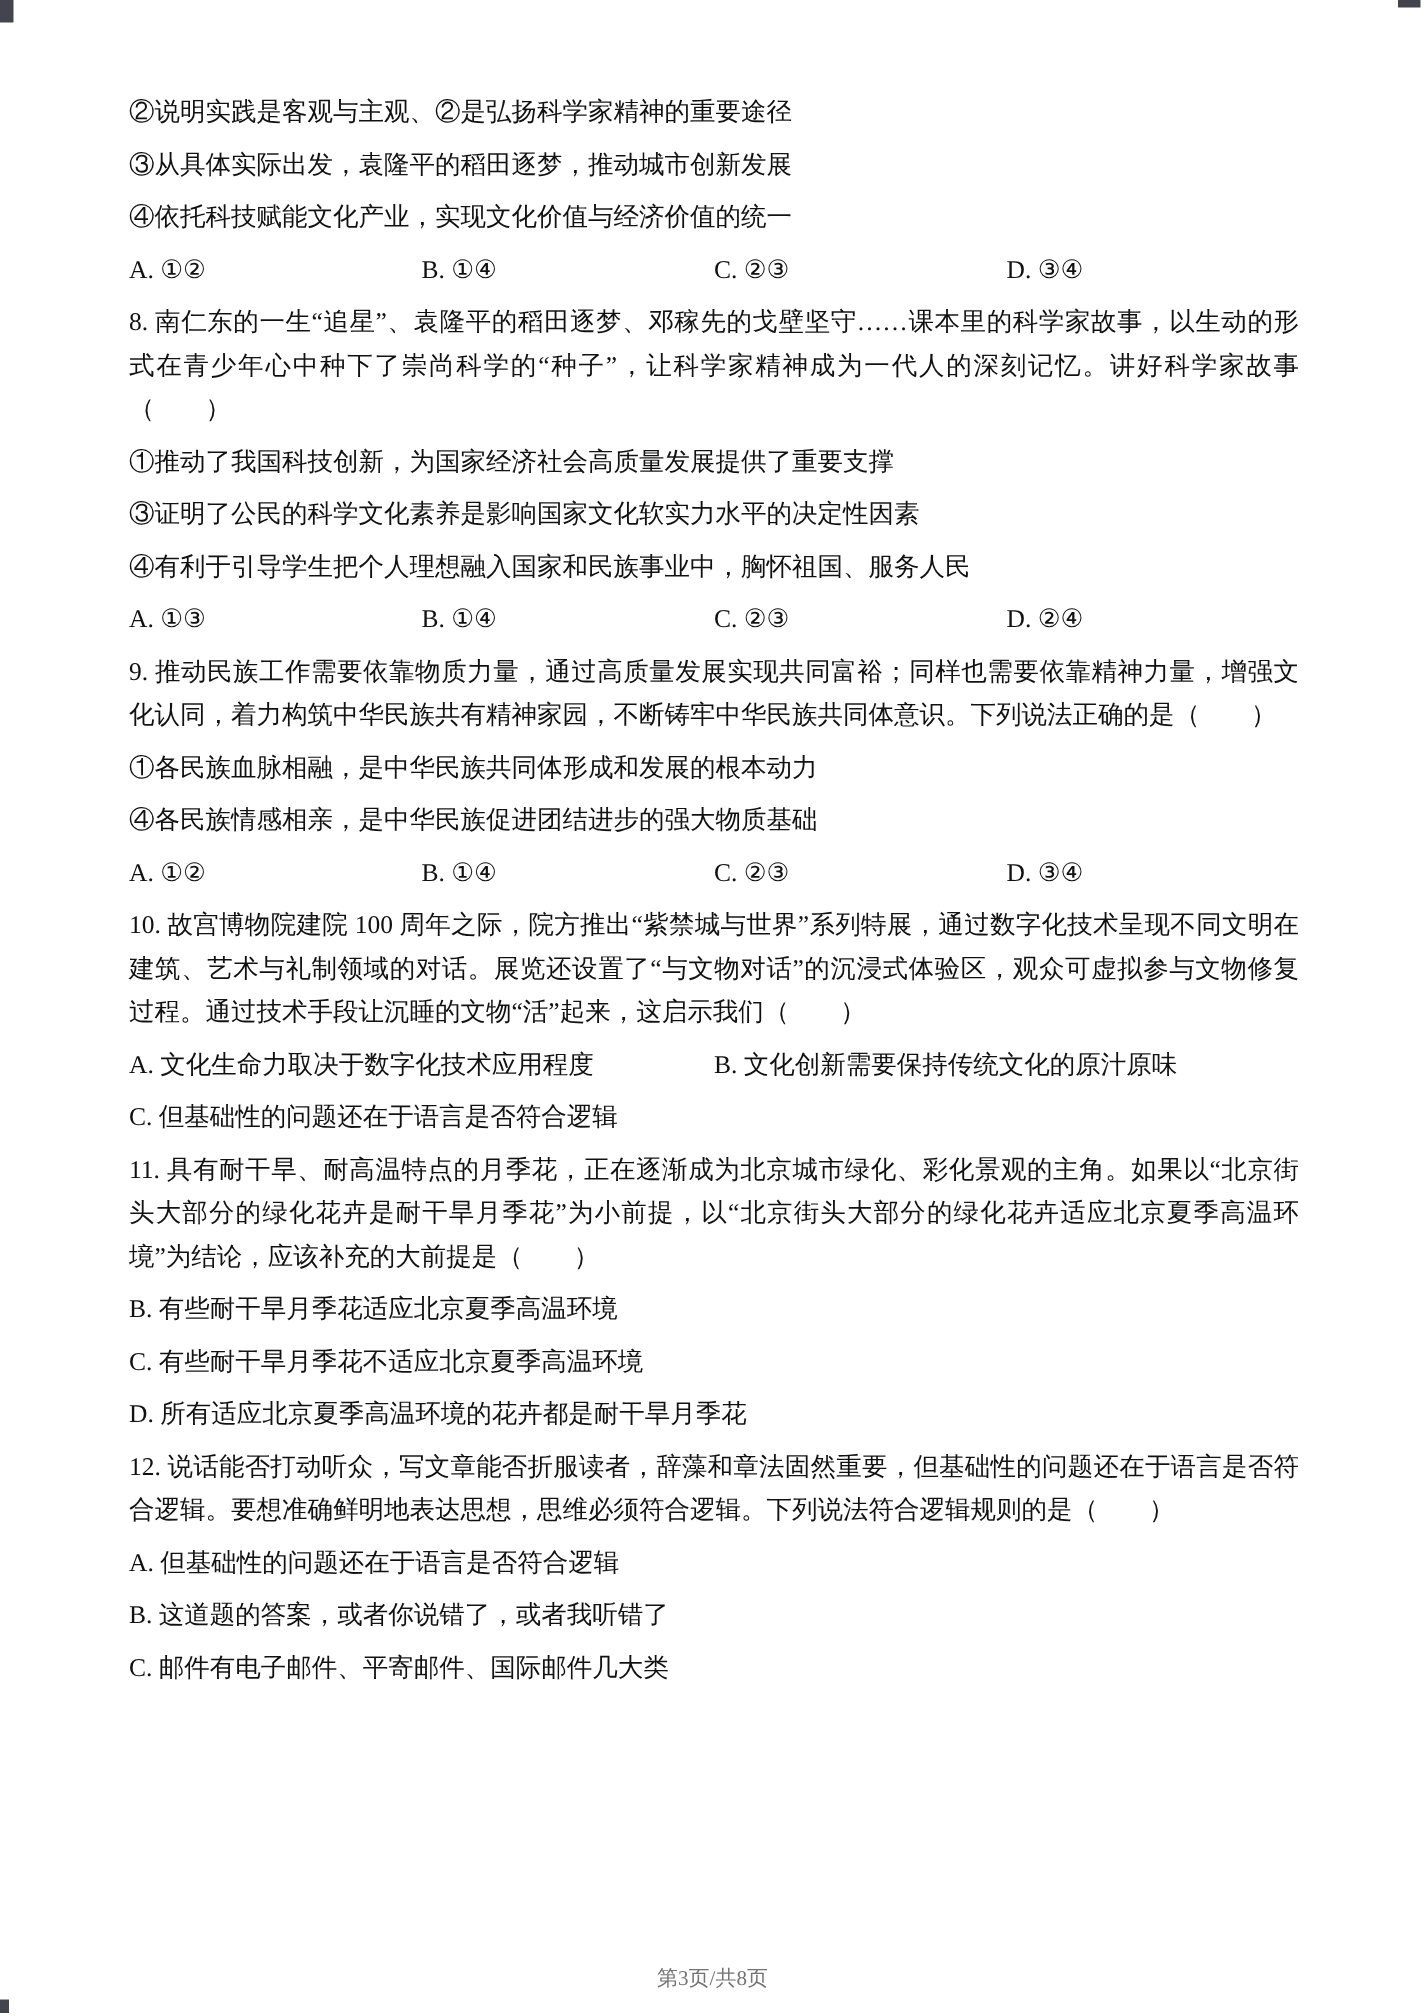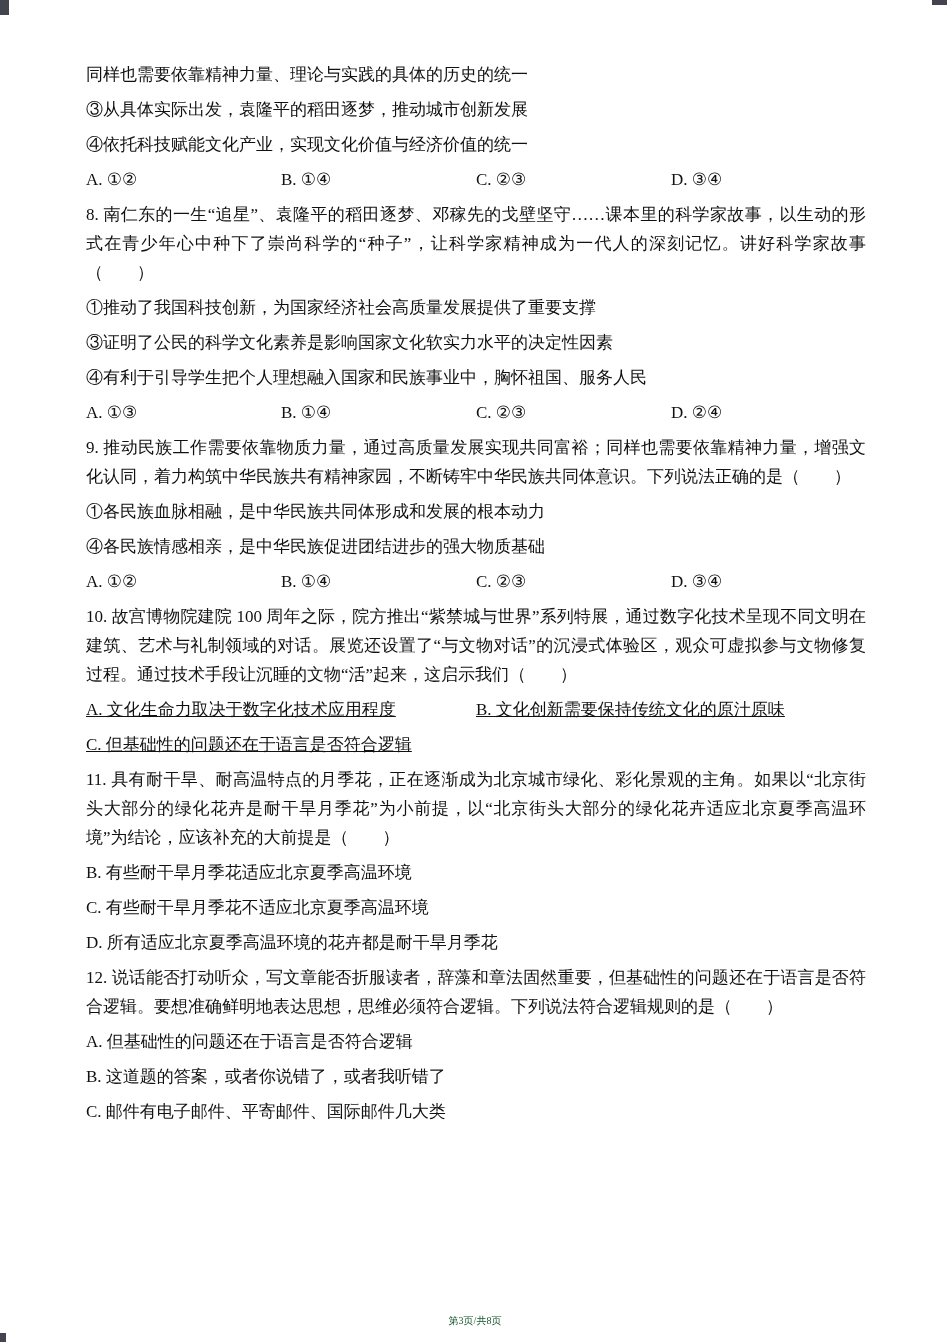--- a/index.html
+++ b/index.html
@@ -15,43 +15,43 @@
     position: absolute;
     left: 86px;
     top: 60px;
     width: 780px;
     font-size: 17px;
   }
   .block { line-height: 29px; margin-bottom: 6px; }
   .para { text-align: justify; }
   .options4, .options2 { display: flex; }
   .options4 .opt { flex: 1 1 25%; }
-  .options2 .opt { flex: 1 1 50%; text-decoration: underline; }
+  .options2 .opt { flex: 1 1 50%; }
   .footer {
     position: absolute;
     left: 0; right: 0;
     bottom: 16px;
     text-align: center;
-    font-size: 10px;
-    color: #14532d;
+    font-size: 14px;
+    color: #737373;
   }
   .artifact { position: absolute; background: #44444e; }
   #art-tl { left: 0; top: 0; width: 9px; height: 15px; }
   #art-tr { left: 932px; top: 0; width: 15px; height: 5px; }
   #art-bl { left: 0; bottom: 2px; width: 6px; height: 9px; }
 </style>
 </head>
 <body>
 
 <div id="art-tl" class="artifact"></div>
 <div id="art-tr" class="artifact"></div>
 <div id="art-bl" class="artifact"></div>
 
 <div id="content">
-    <div class="block line">同样也需要依靠精神力量、理论与实践的具体的历史的统一</div>
+    <div class="block line">②说明实践是客观与主观、②是弘扬科学家精神的重要途径</div>
     <div class="block line">③从具体实际出发，袁隆平的稻田逐梦，推动城市创新发展</div>
     <div class="block line">④依托科技赋能文化产业，实现文化价值与经济价值的统一</div>
     <div class="block options4">
       <span class="opt">A. ①②</span>
       <span class="opt">B. ①④</span>
       <span class="opt">C. ②③</span>
       <span class="opt">D. ③④</span>
     </div>
     <div class="block para">8. 南仁东的一生“追星”、袁隆平的稻田逐梦、邓稼先的戈壁坚守……课本里的科学家故事，以生动的形式在青少年心中种下了崇尚科学的“种子”，让科学家精神成为一代人的深刻记忆。讲好科学家故事（　　）</div>
     <div class="block line">①推动了我国科技创新，为国家经济社会高质量发展提供了重要支撑</div>

